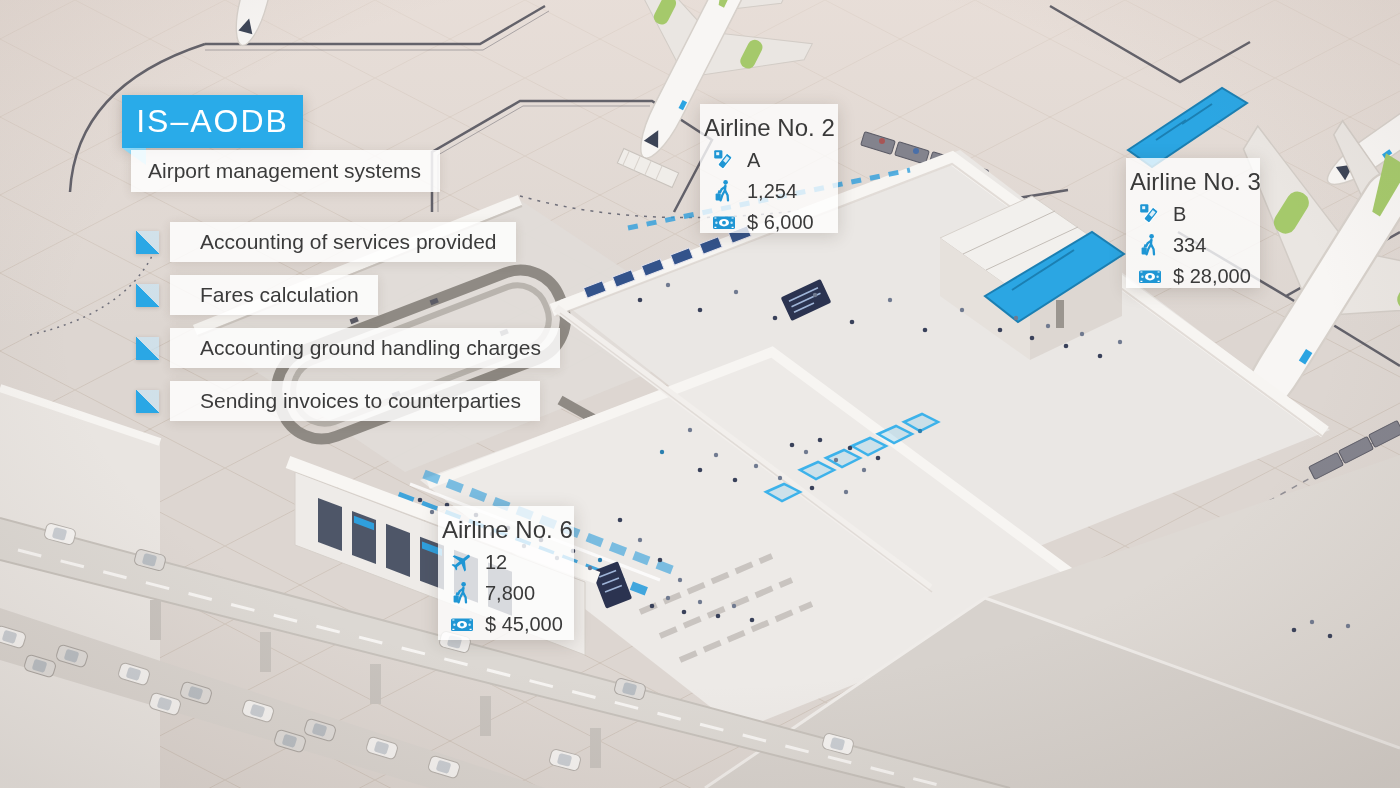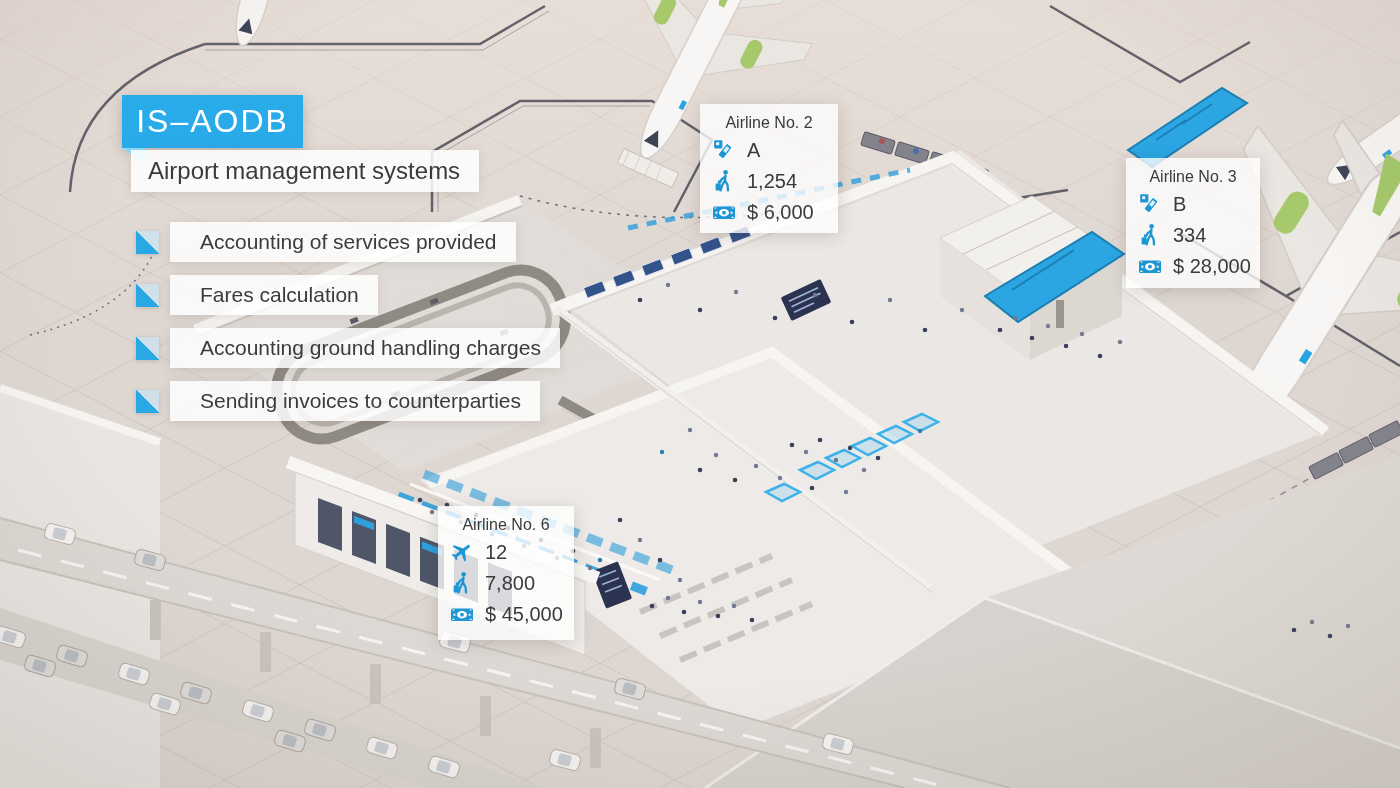--- a/index.html
+++ b/index.html
@@ -19,21 +19,21 @@
   .badge span{font-size:32px;letter-spacing:2px;color:#ffffff;font-weight:400;}
   .badge-fold{
     position:absolute;left:122px;top:148px;width:24px;height:17px;
     background:#8ed9f8;clip-path:polygon(0 0,100% 0,100% 100%);
   }
   .subtitle{
     position:absolute;left:131px;top:150px;height:42px;
     background:rgba(255,255,255,.85);display:flex;align-items:center;
     padding:0 19px 0 17px;box-shadow:0 2px 10px rgba(70,55,45,.12);
   }
-  .subtitle span{font-size:24px;color:#3b3b3b;}
+  .subtitle span{font-size:21px;color:#3b3b3b;}
 
   
   .features{list-style:none;margin:0;padding:0;}
   .feature{position:absolute;left:136px;display:flex;align-items:flex-start;}
   .f1{top:222px}.f2{top:275px}.f3{top:328px}.f4{top:381px}
   .bullet{
     width:23px;height:23px;margin-top:9px;flex:none;
     background:linear-gradient(225deg, rgba(199,231,249,.6) 49.5%, #2aa7e5 50%);
     box-shadow:0 1px 4px rgba(70,55,45,.2);
   }
@@ -45,21 +45,21 @@
   }
 
   
   .card{
     position:absolute;background:rgba(255,255,255,.78);
     box-shadow:0 3px 16px rgba(60,50,40,.18);
   }
   .card-1{left:438px;top:506px;width:136px;height:134px;}
   .card-2{left:700px;top:104px;width:138px;height:129px;}
   .card-3{left:1126px;top:158px;width:134px;height:130px;}
-  .card-title{font-size:16px;text-align:center;margin:10px 4px 5px;color:#3a3a3a;white-space:nowrap;}
+  .card-title{font-size:24px;text-align:center;margin:10px 4px 5px;color:#3a3a3a;white-space:nowrap;}
   .crow{display:flex;align-items:center;margin:5px 6px 5px 12px;height:26px;}
   .crow .cicon{width:24px;height:24px;flex:none;}
   .crow .cval{margin-left:11px;font-size:20px;color:#3a3a3a;white-space:nowrap;}
 </style>
 </head>
 <body>
 
 <div class="stage">
 
   <svg class="bg" viewBox="0 0 1400 788" aria-hidden="true">

